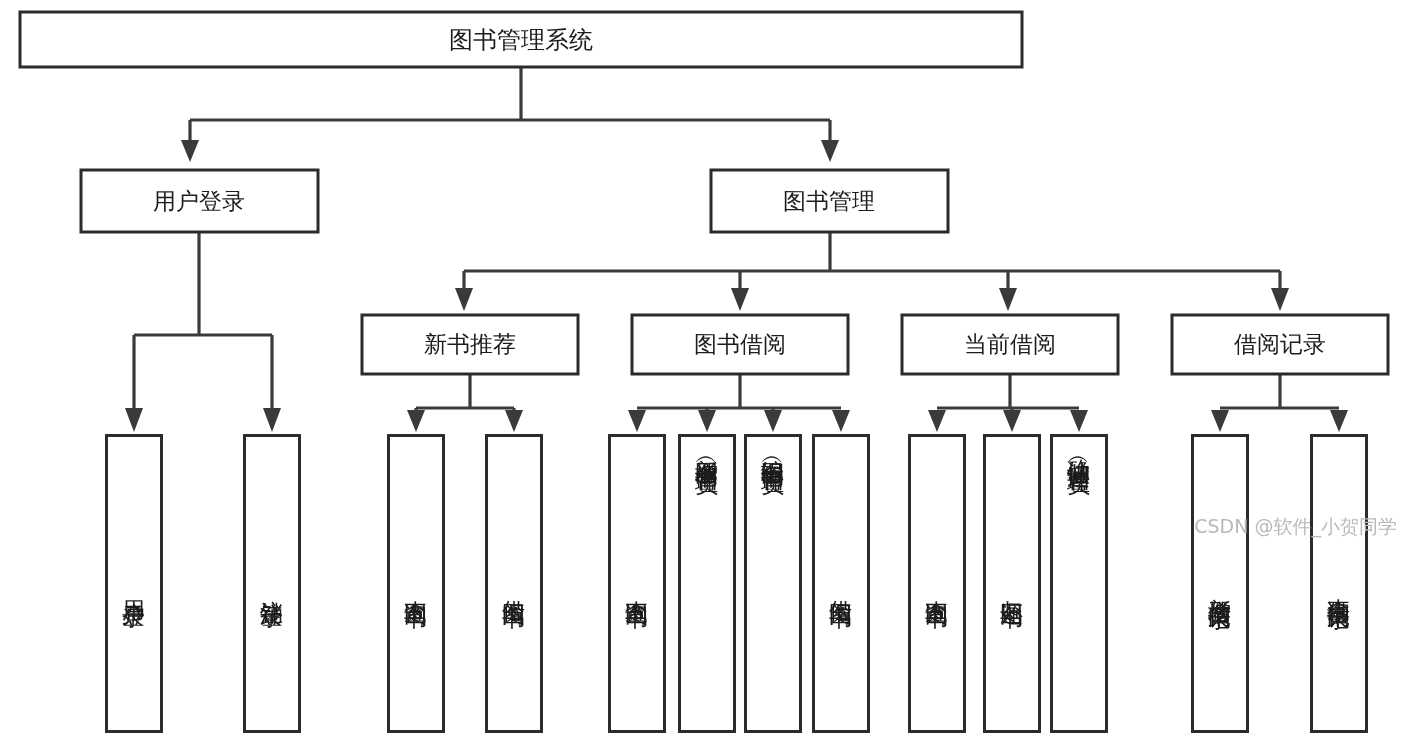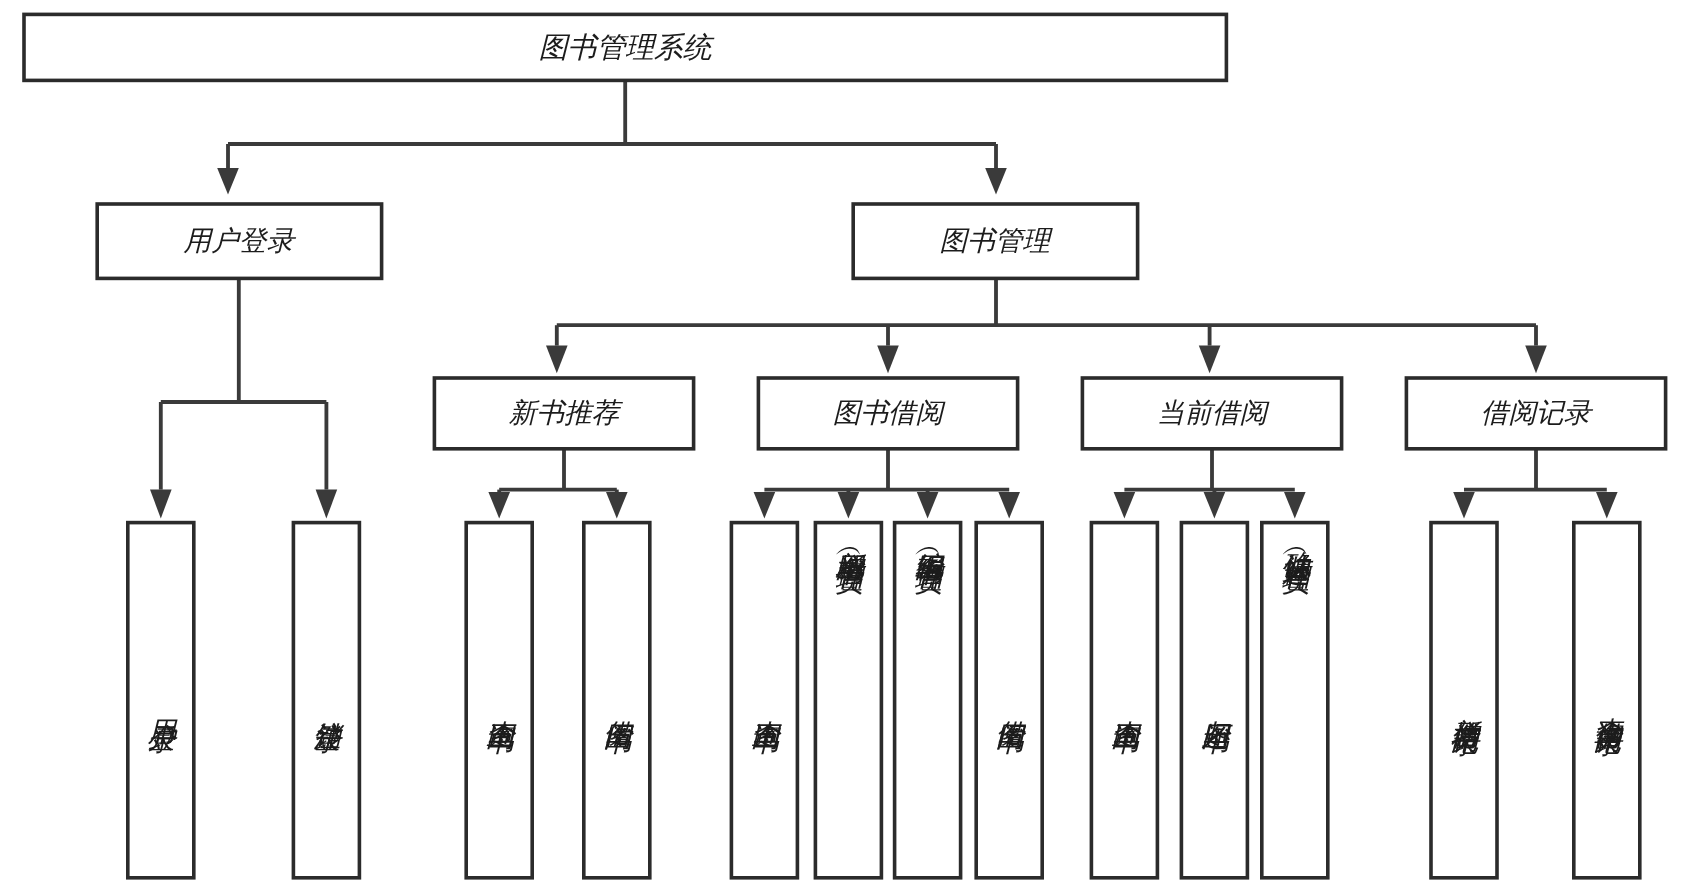--- a/index.html
+++ b/index.html
@@ -12,21 +12,20 @@
     font-family: "DejaVu Sans", "Liberation Sans", sans-serif;
     width: 1405px;
     height: 747px;
     overflow: hidden;
   }
   #diagram-root {
     position: relative;
     width: 1405px;
     height: 544px;
     background: #ffffff;
-    font-style: italic;
   }
   svg#tree-svg {
     position: absolute;
     left: 0;
     top: 0;
     width: 1405px;
     height: 747px;
     display: block;
   }
   .node-rect {
@@ -241,14 +240,15 @@
     <span class="leaf-text">确认归还（管理员）</span>
   </div>
 
   <div class="leaf-box centered" style="left:1191px; top:434px; width:58px; height:299px;">
     <span class="leaf-text">新增借阅记录</span>
   </div>
   <div class="leaf-box centered" style="left:1310px; top:434px; width:58px; height:299px;">
     <span class="leaf-text">查询借阅记录</span>
   </div>
 
+  <div class="watermark">CSDN @软件_小贺同学</div>
 
 </div>
 
 </body></html>

